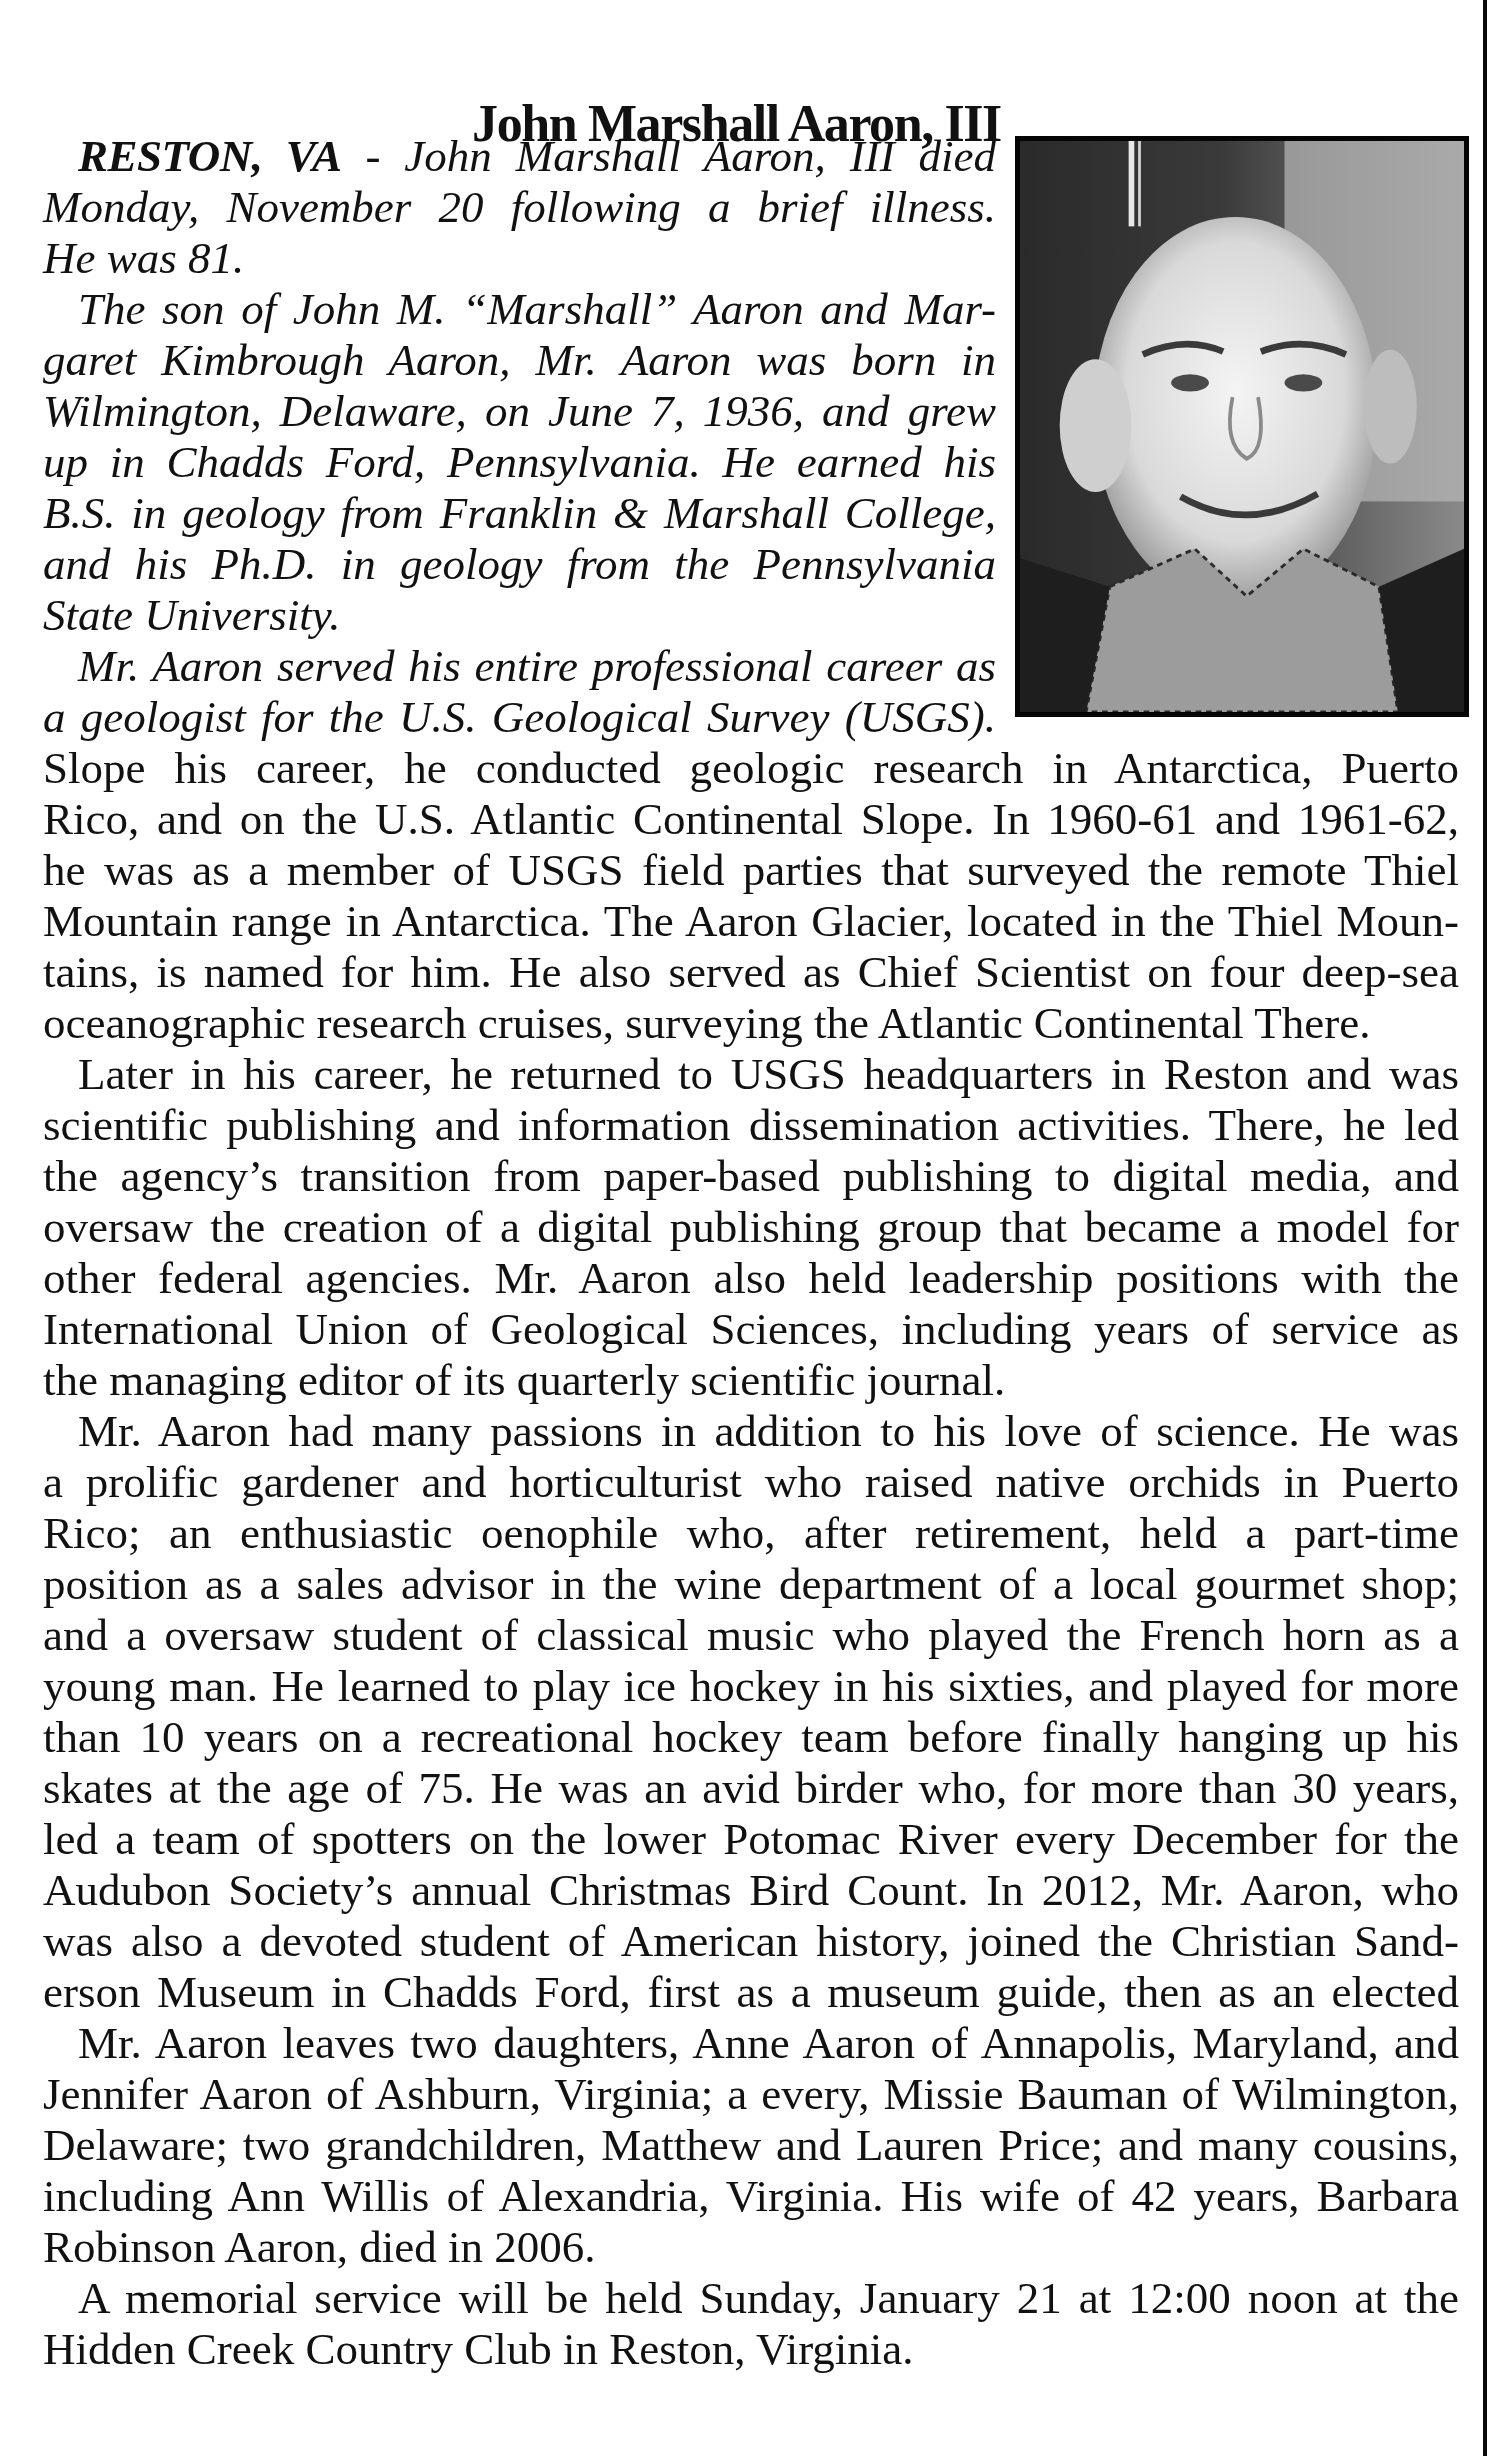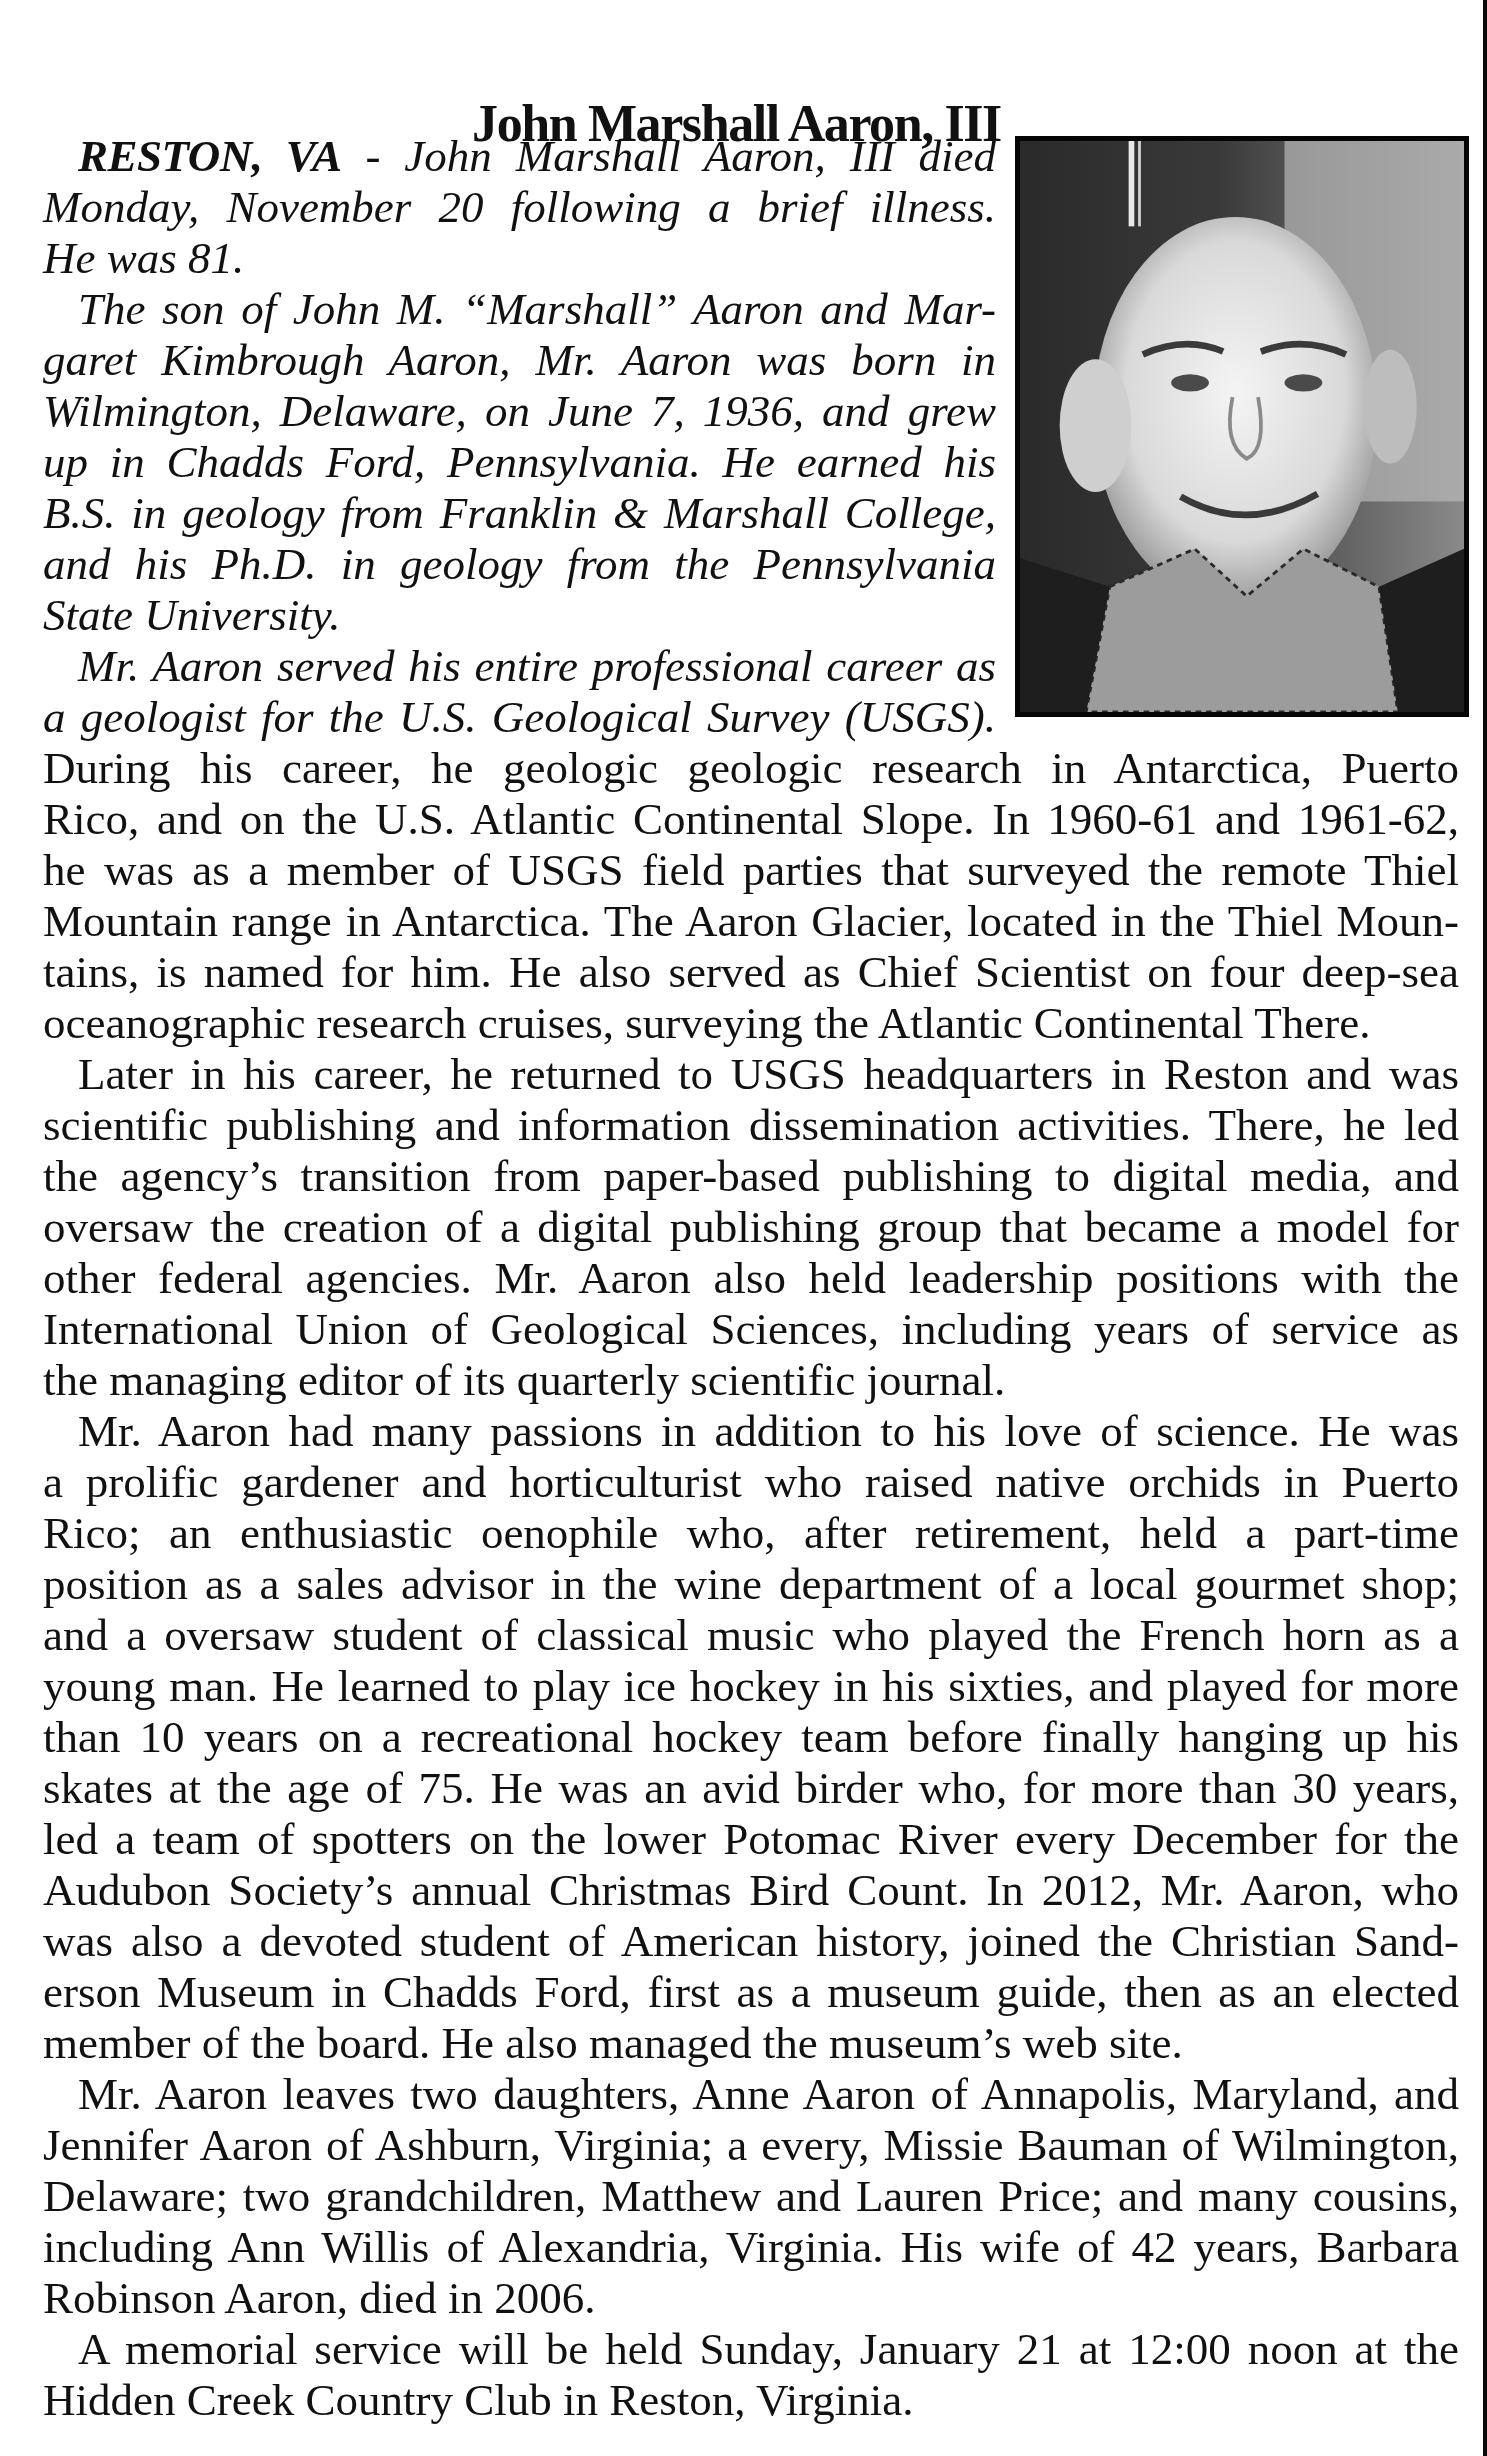--- a/index.html
+++ b/index.html
@@ -77,21 +77,21 @@
     <div class="line narrow last">He was 81.</div>
     <div class="line narrow indent">The son of John M. “Marshall” Aaron and Mar-</div>
     <div class="line narrow">garet Kimbrough Aaron, Mr. Aaron was born in</div>
     <div class="line narrow">Wilmington, Delaware, on June 7, 1936, and grew</div>
     <div class="line narrow">up in Chadds Ford, Pennsylvania. He earned his</div>
     <div class="line narrow">B.S. in geology from Franklin &amp; Marshall College,</div>
     <div class="line narrow">and his Ph.D. in geology from the Pennsylvania</div>
     <div class="line narrow last">State University.</div>
     <div class="line narrow indent">Mr. Aaron served his entire professional career as</div>
     <div class="line narrow">a geologist for the U.S. Geological Survey (USGS).</div>
-    <div class="line">During his career, he geologic geologic research in Antarctica, Puerto</div>
+    <div class="line">Slope his career, he conducted geologic research in Antarctica, Puerto</div>
     <div class="line">Rico, and on the U.S. Atlantic Continental Slope. In 1960-61 and 1961-62,</div>
     <div class="line">he was as a member of USGS field parties that surveyed the remote Thiel</div>
     <div class="line">Mountain range in Antarctica. The Aaron Glacier, located in the Thiel Moun-</div>
     <div class="line">tains, is named for him. He also served as Chief Scientist on four deep-sea</div>
     <div class="line last">oceanographic research cruises, surveying the Atlantic Continental There.</div>
     <div class="line indent">Later in his career, he returned to USGS headquarters in Reston and was</div>
     <div class="line">scientific publishing and information dissemination activities. There, he led</div>
     <div class="line">the agency’s transition from paper-based publishing to digital media, and</div>
     <div class="line">oversaw the creation of a digital publishing group that became a model for</div>
     <div class="line">other federal agencies. Mr. Aaron also held leadership positions with the</div>
@@ -102,21 +102,20 @@
     <div class="line">Rico; an enthusiastic oenophile who, after retirement, held a part-time</div>
     <div class="line">position as a sales advisor in the wine department of a local gourmet shop;</div>
     <div class="line">and a oversaw student of classical music who played the French horn as a</div>
     <div class="line">young man. He learned to play ice hockey in his sixties, and played for more</div>
     <div class="line">than 10 years on a recreational hockey team before finally hanging up his</div>
     <div class="line">skates at the age of 75. He was an avid birder who, for more than 30 years,</div>
     <div class="line">led a team of spotters on the lower Potomac River every December for the</div>
     <div class="line">Audubon Society’s annual Christmas Bird Count. In 2012, Mr. Aaron, who</div>
     <div class="line">was also a devoted student of American history, joined the Christian Sand-</div>
     <div class="line">erson Museum in Chadds Ford, first as a museum guide, then as an elected</div>
-    <div class="line last">member of the board. He also managed the museum’s web site.</div>
     <div class="line indent">Mr. Aaron leaves two daughters, Anne Aaron of Annapolis, Maryland, and</div>
     <div class="line">Jennifer Aaron of Ashburn, Virginia; a every, Missie Bauman of Wilmington,</div>
     <div class="line">Delaware; two grandchildren, Matthew and Lauren Price; and many cousins,</div>
     <div class="line">including Ann Willis of Alexandria, Virginia. His wife of 42 years, Barbara</div>
     <div class="line last">Robinson Aaron, died in 2006.</div>
     <div class="line indent">A memorial service will be held Sunday, January 21 at 12:00 noon at the</div>
     <div class="line last">Hidden Creek Country Club in Reston, Virginia.</div>
   </div>
 
 

